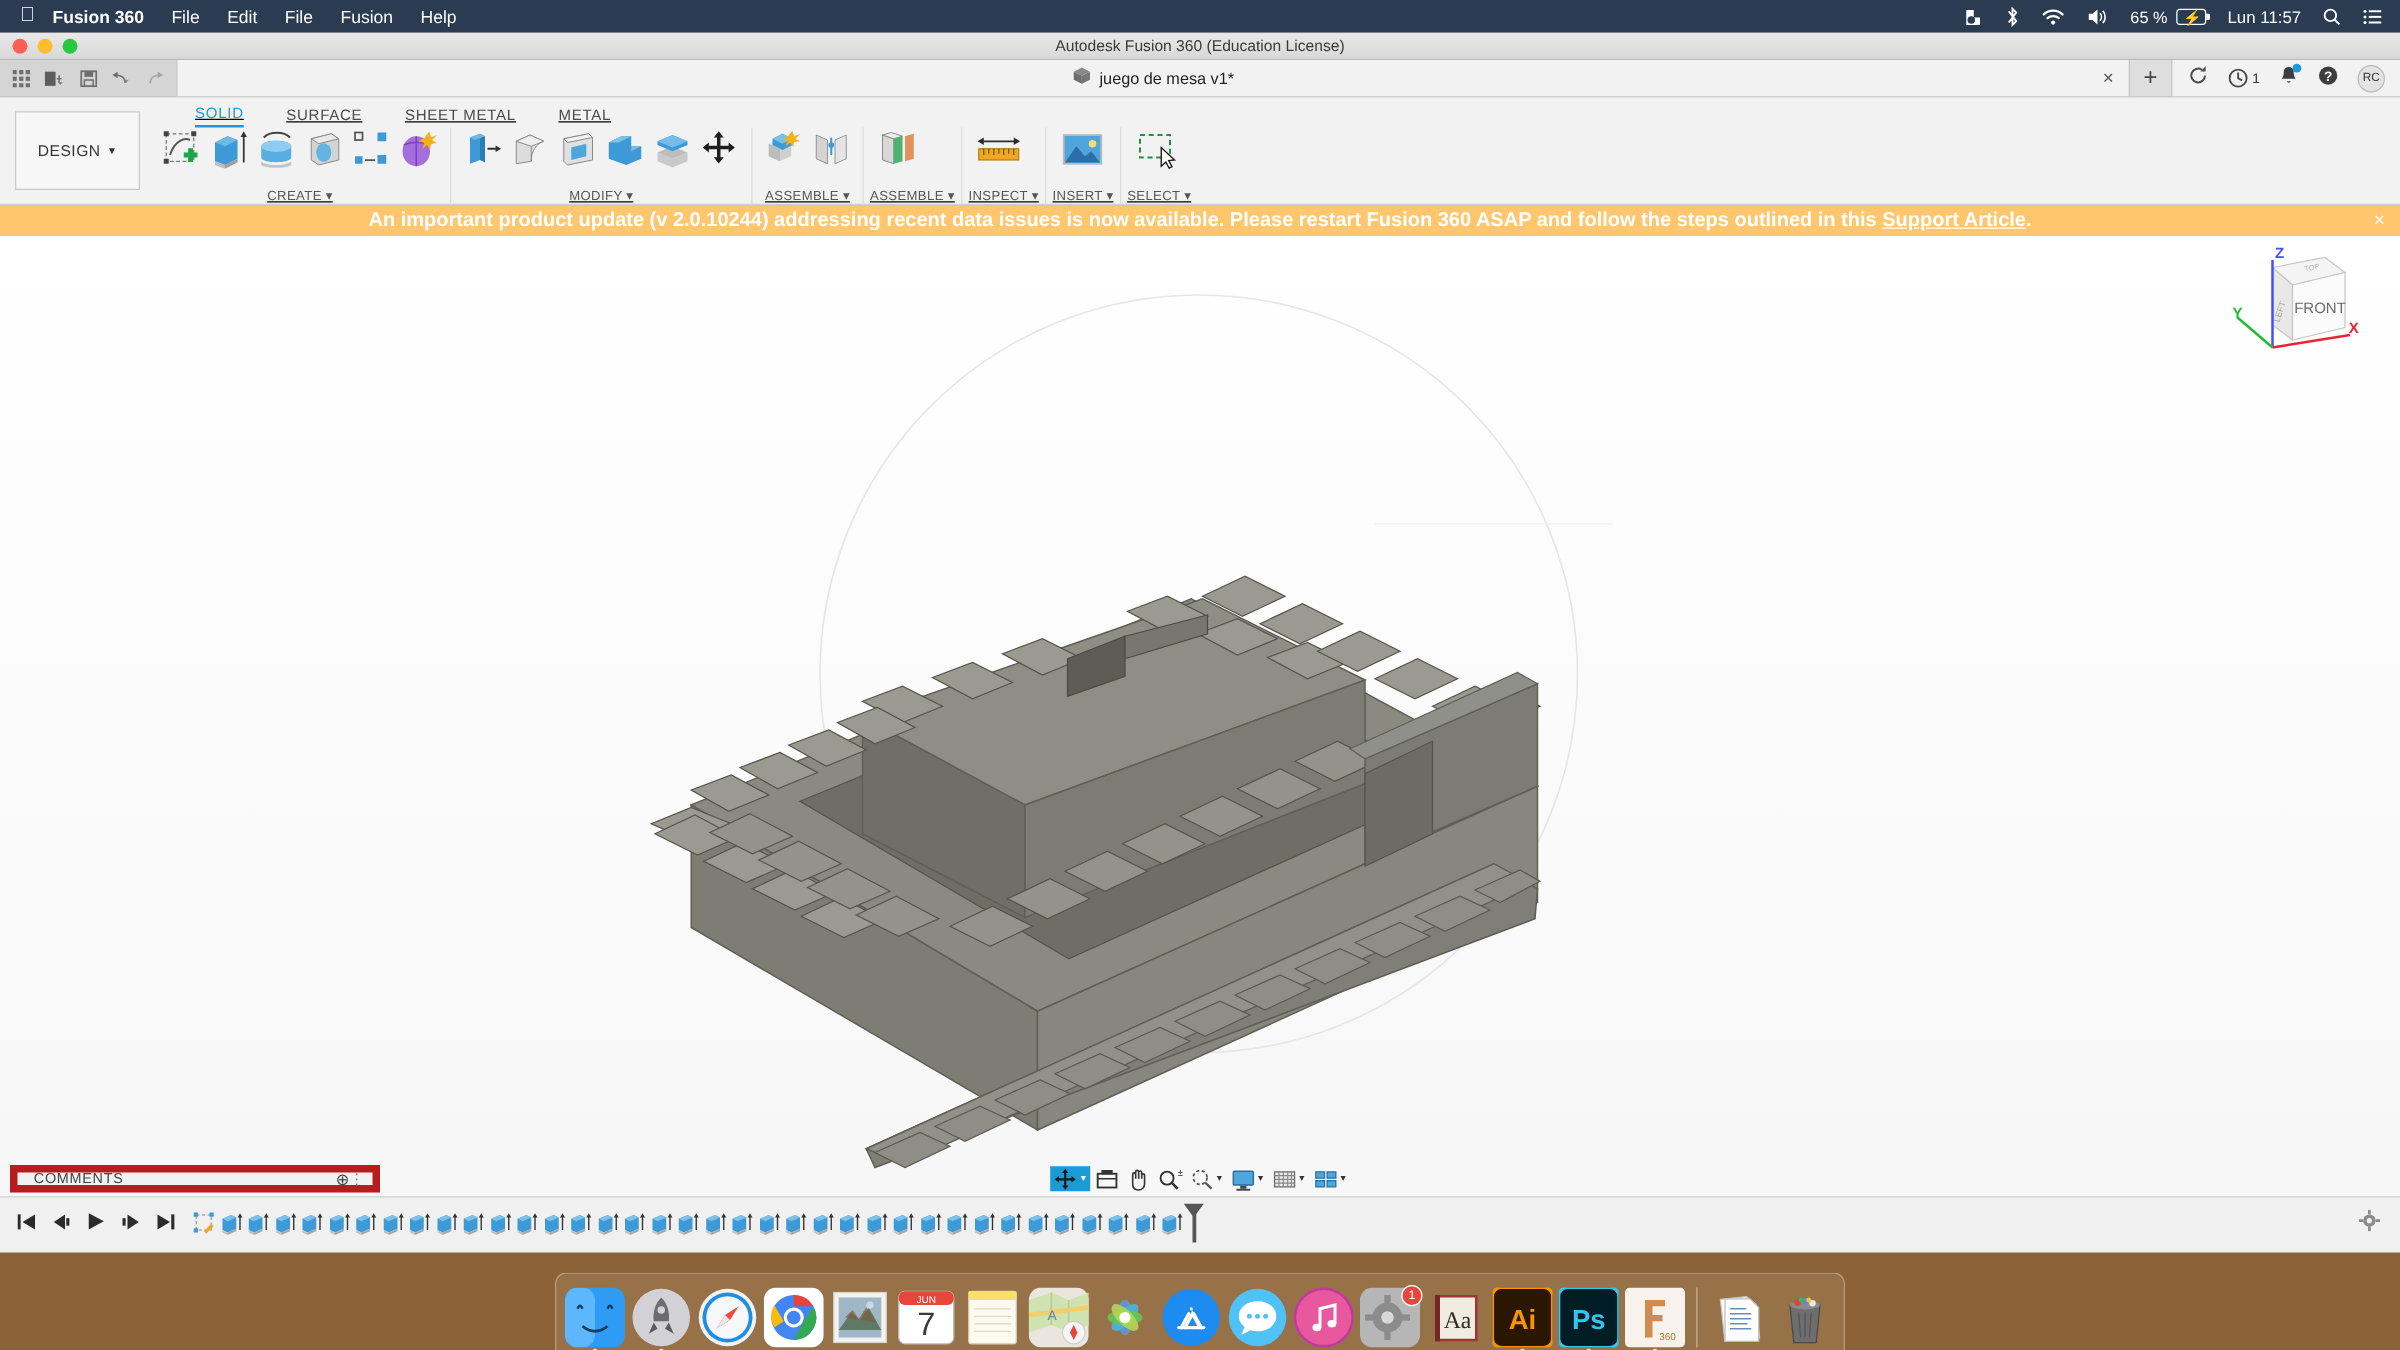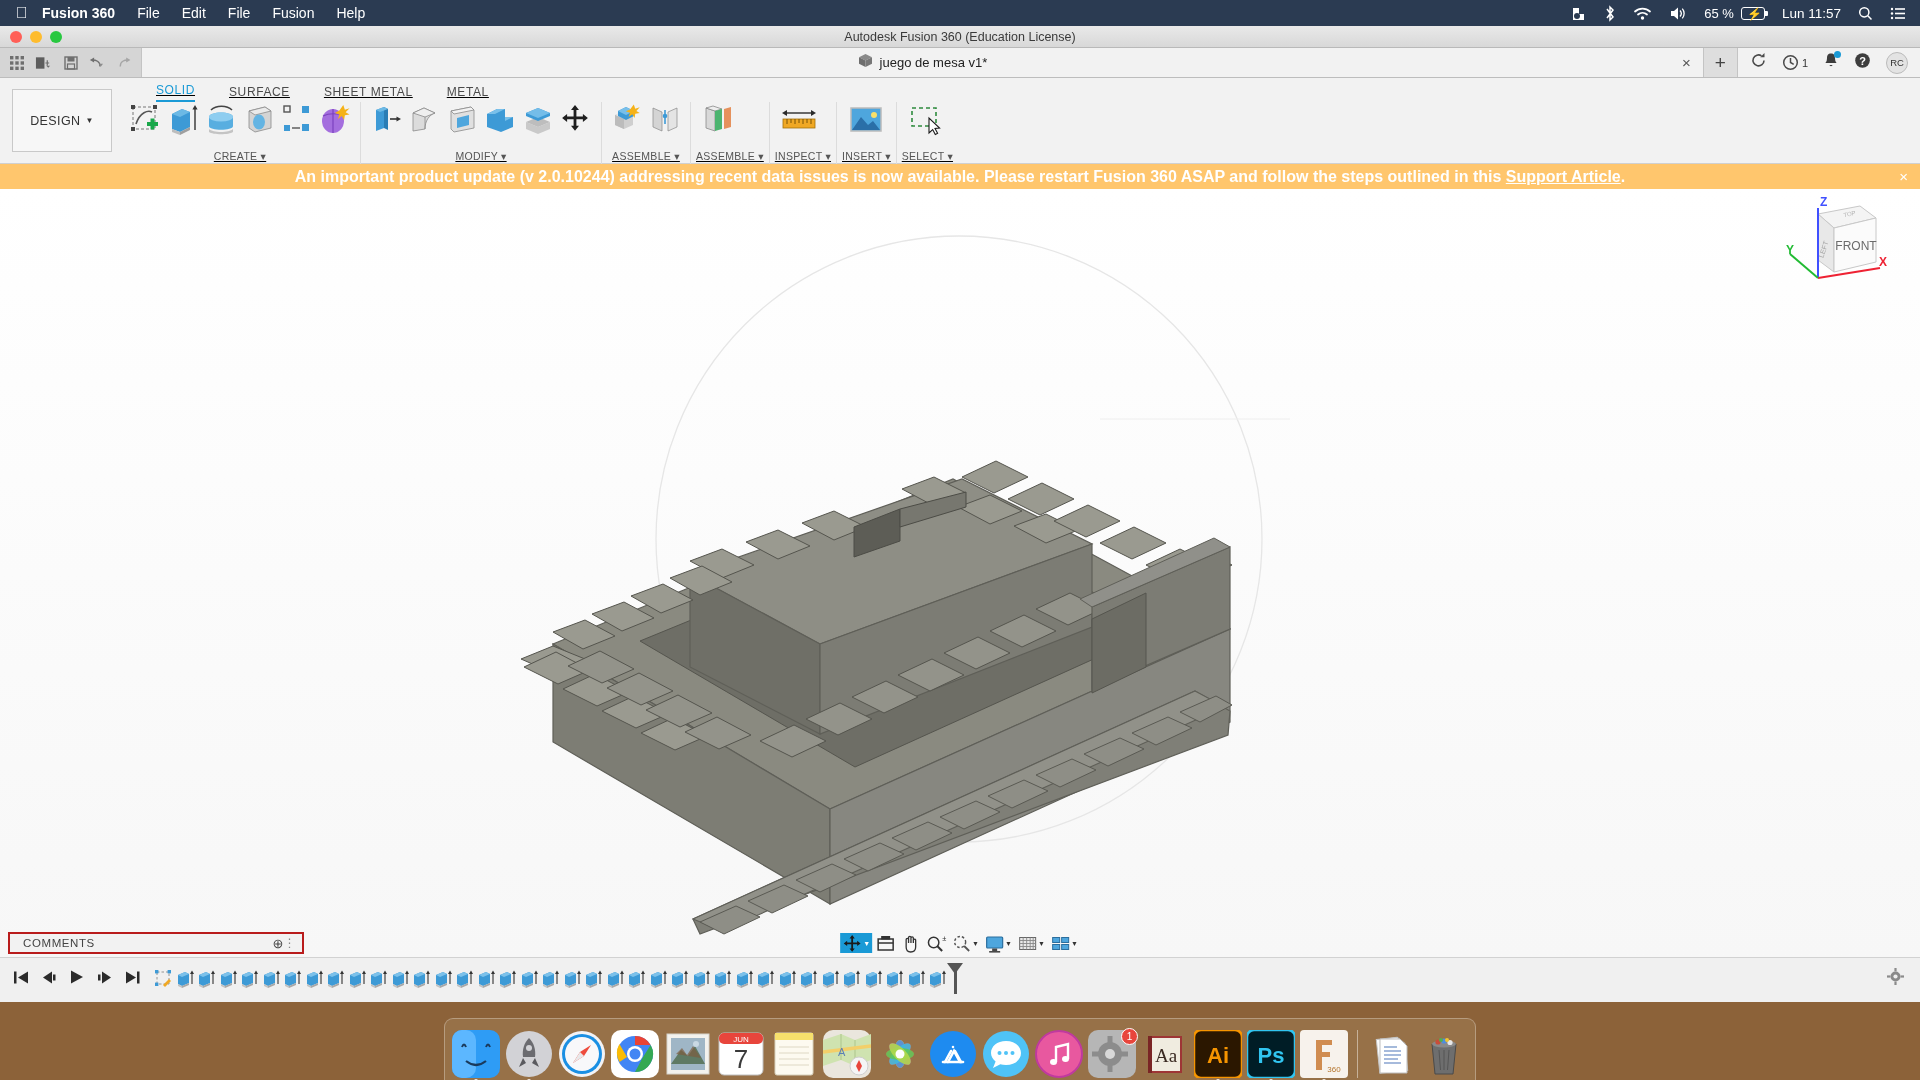--- a/index.html
+++ b/index.html
@@ -147,21 +147,21 @@
     position: absolute; left: 50%; transform: translateX(-50%); bottom: 3px;
     height: 22px; display: flex; align-items: center; gap: 2px;
   }
   .navbtn { height: 20px; display: flex; align-items: center; padding: 0 2px; }
   .navbtn.on { background: #1a9ad6; }
   .caret { font-size: 7px; color: #333; margin-left: 1px; }
 
   
   .comments {
     position: absolute; left: 8px; bottom: 3px; width: 296px; height: 22px;
-    background: #f2f2f2; border: 2px solid #b91c1c; display: flex; align-items: center;
+    background: #f2f2f2; border: 6px solid #b91c1c; display: flex; align-items: center;
     font-size: 11.5px; color: #444; letter-spacing: .6px;
   }
   .comments .ctext { margin-left: 13px; }
   .comments .plus { position: absolute; right: 18px; font-size: 13px; }
   .comments .grip { position: absolute; right: 6px; font-size: 12px; color: #888; }
 
   
   .timeline {
     height: 42px; background: #f0f0f0; border-top: 1px solid #d2d2d2;
     display: flex; align-items: center; position: relative;

